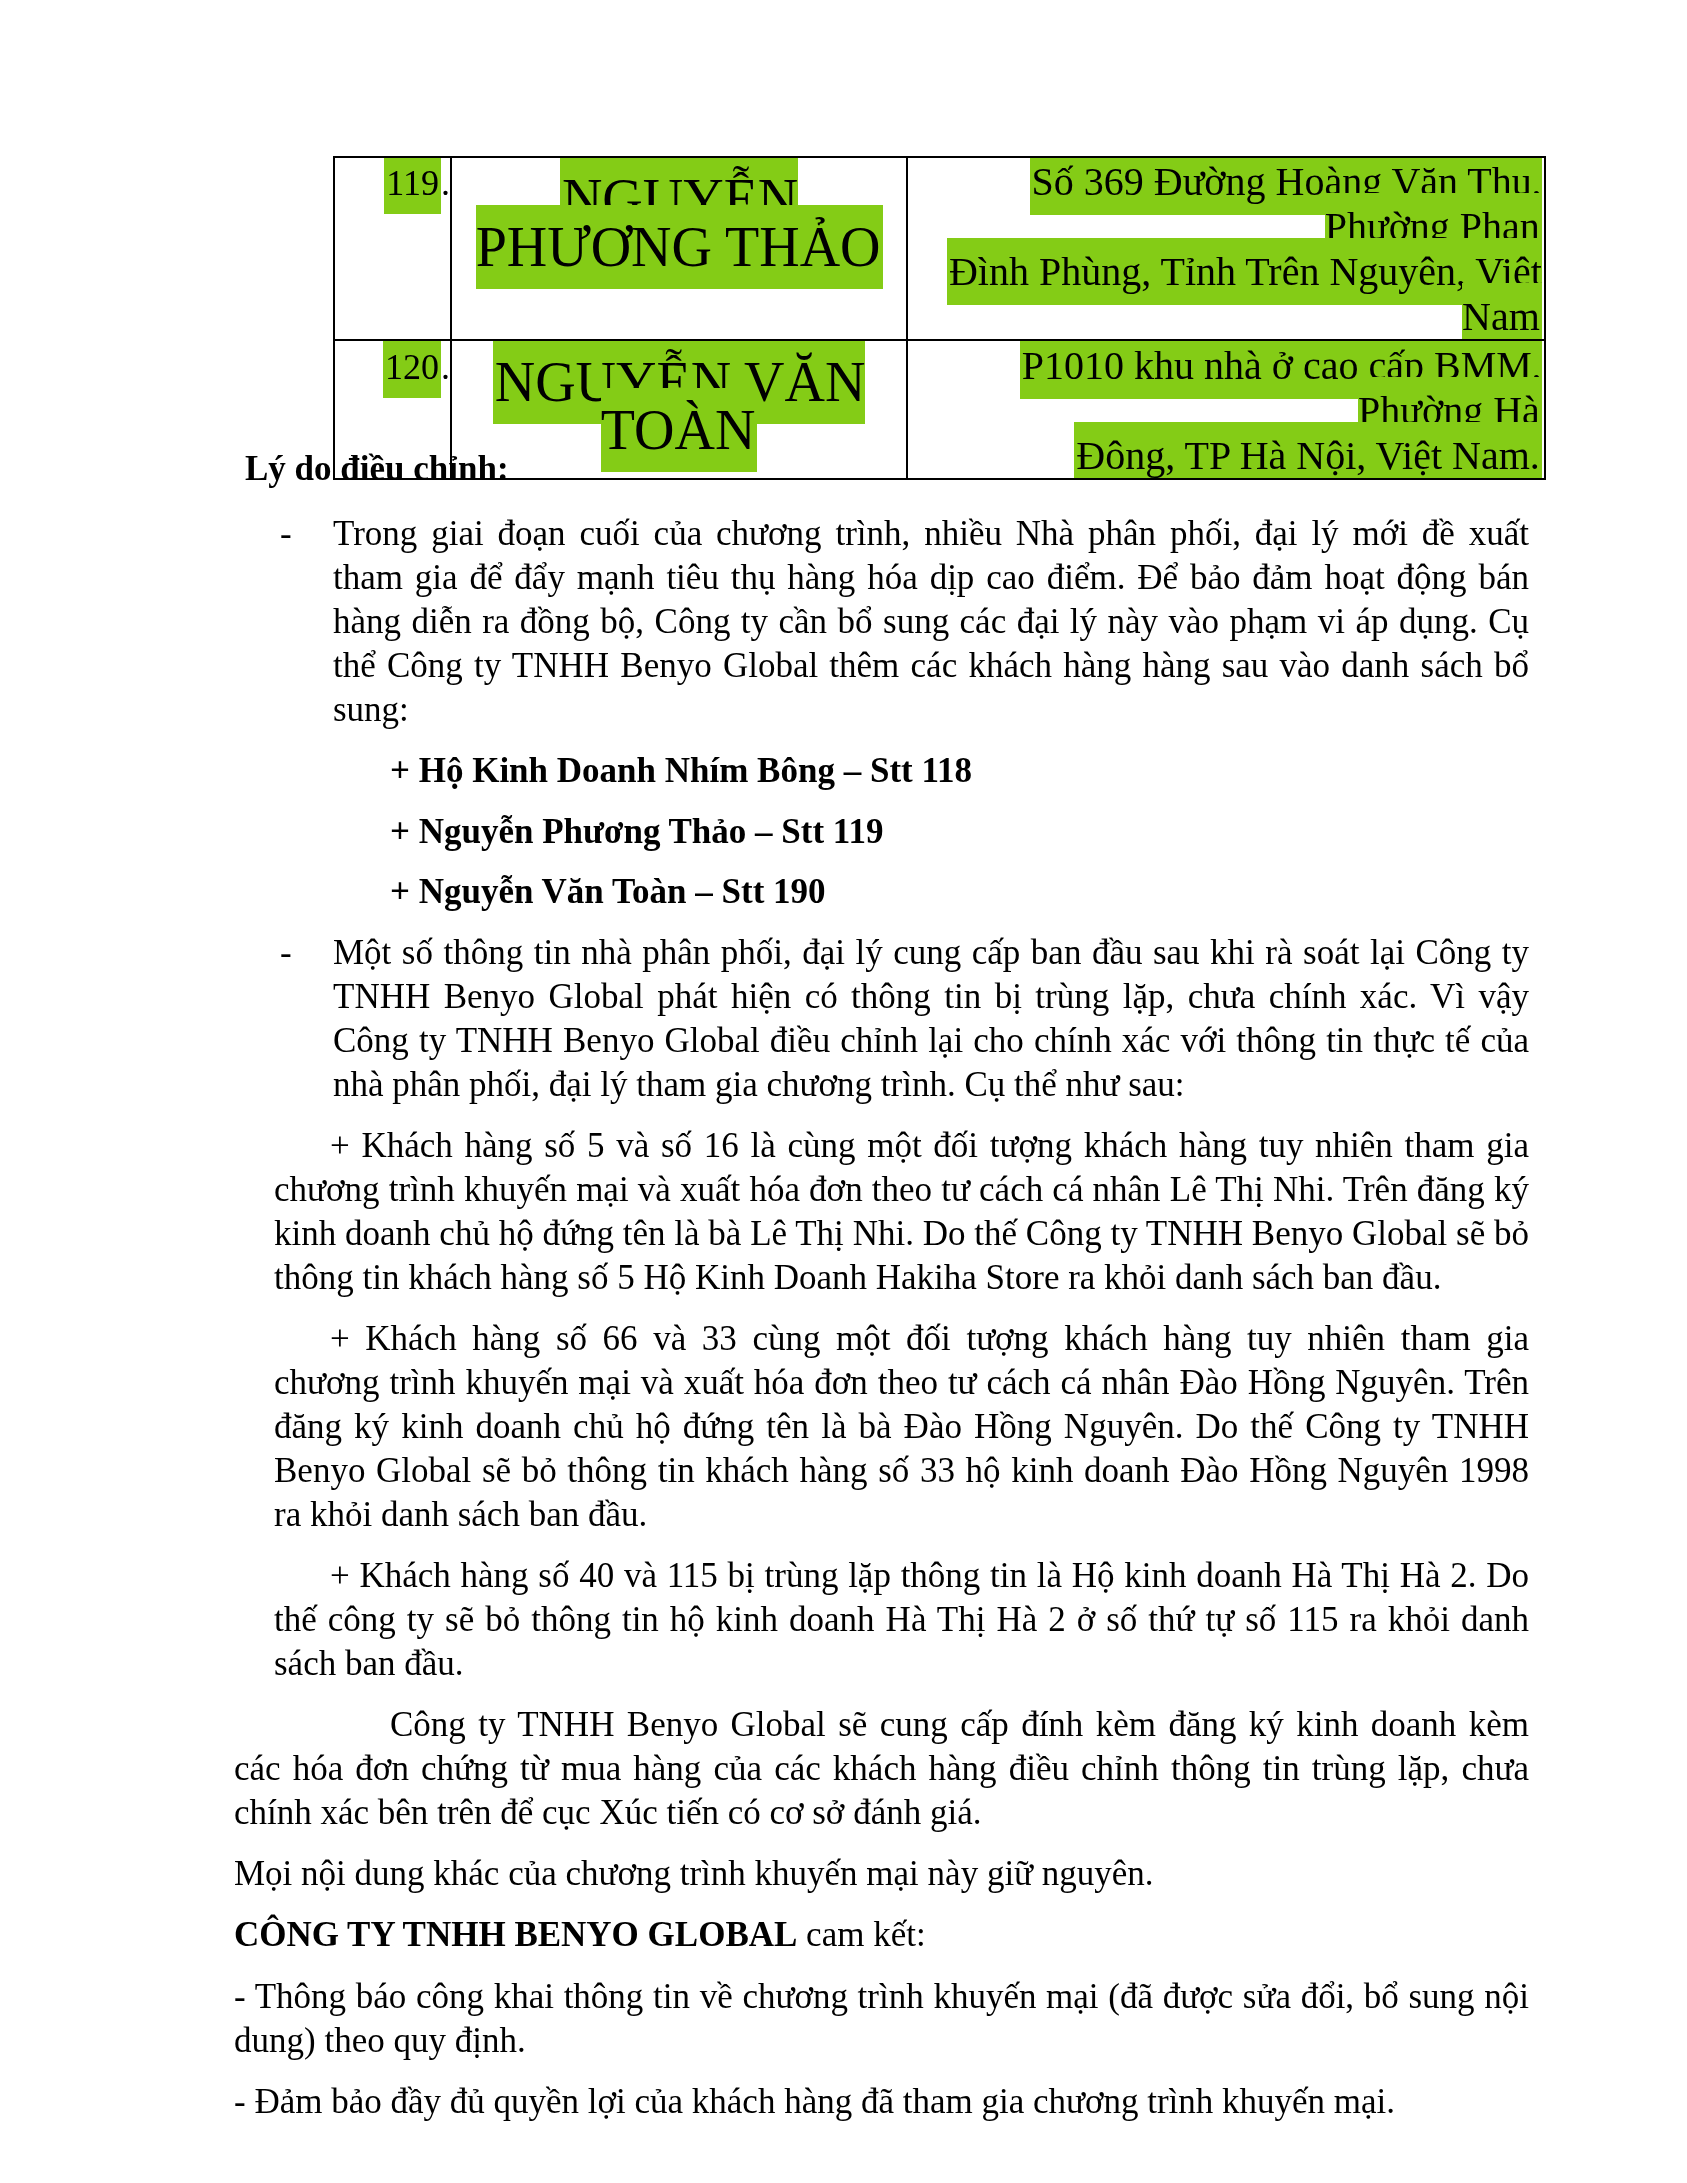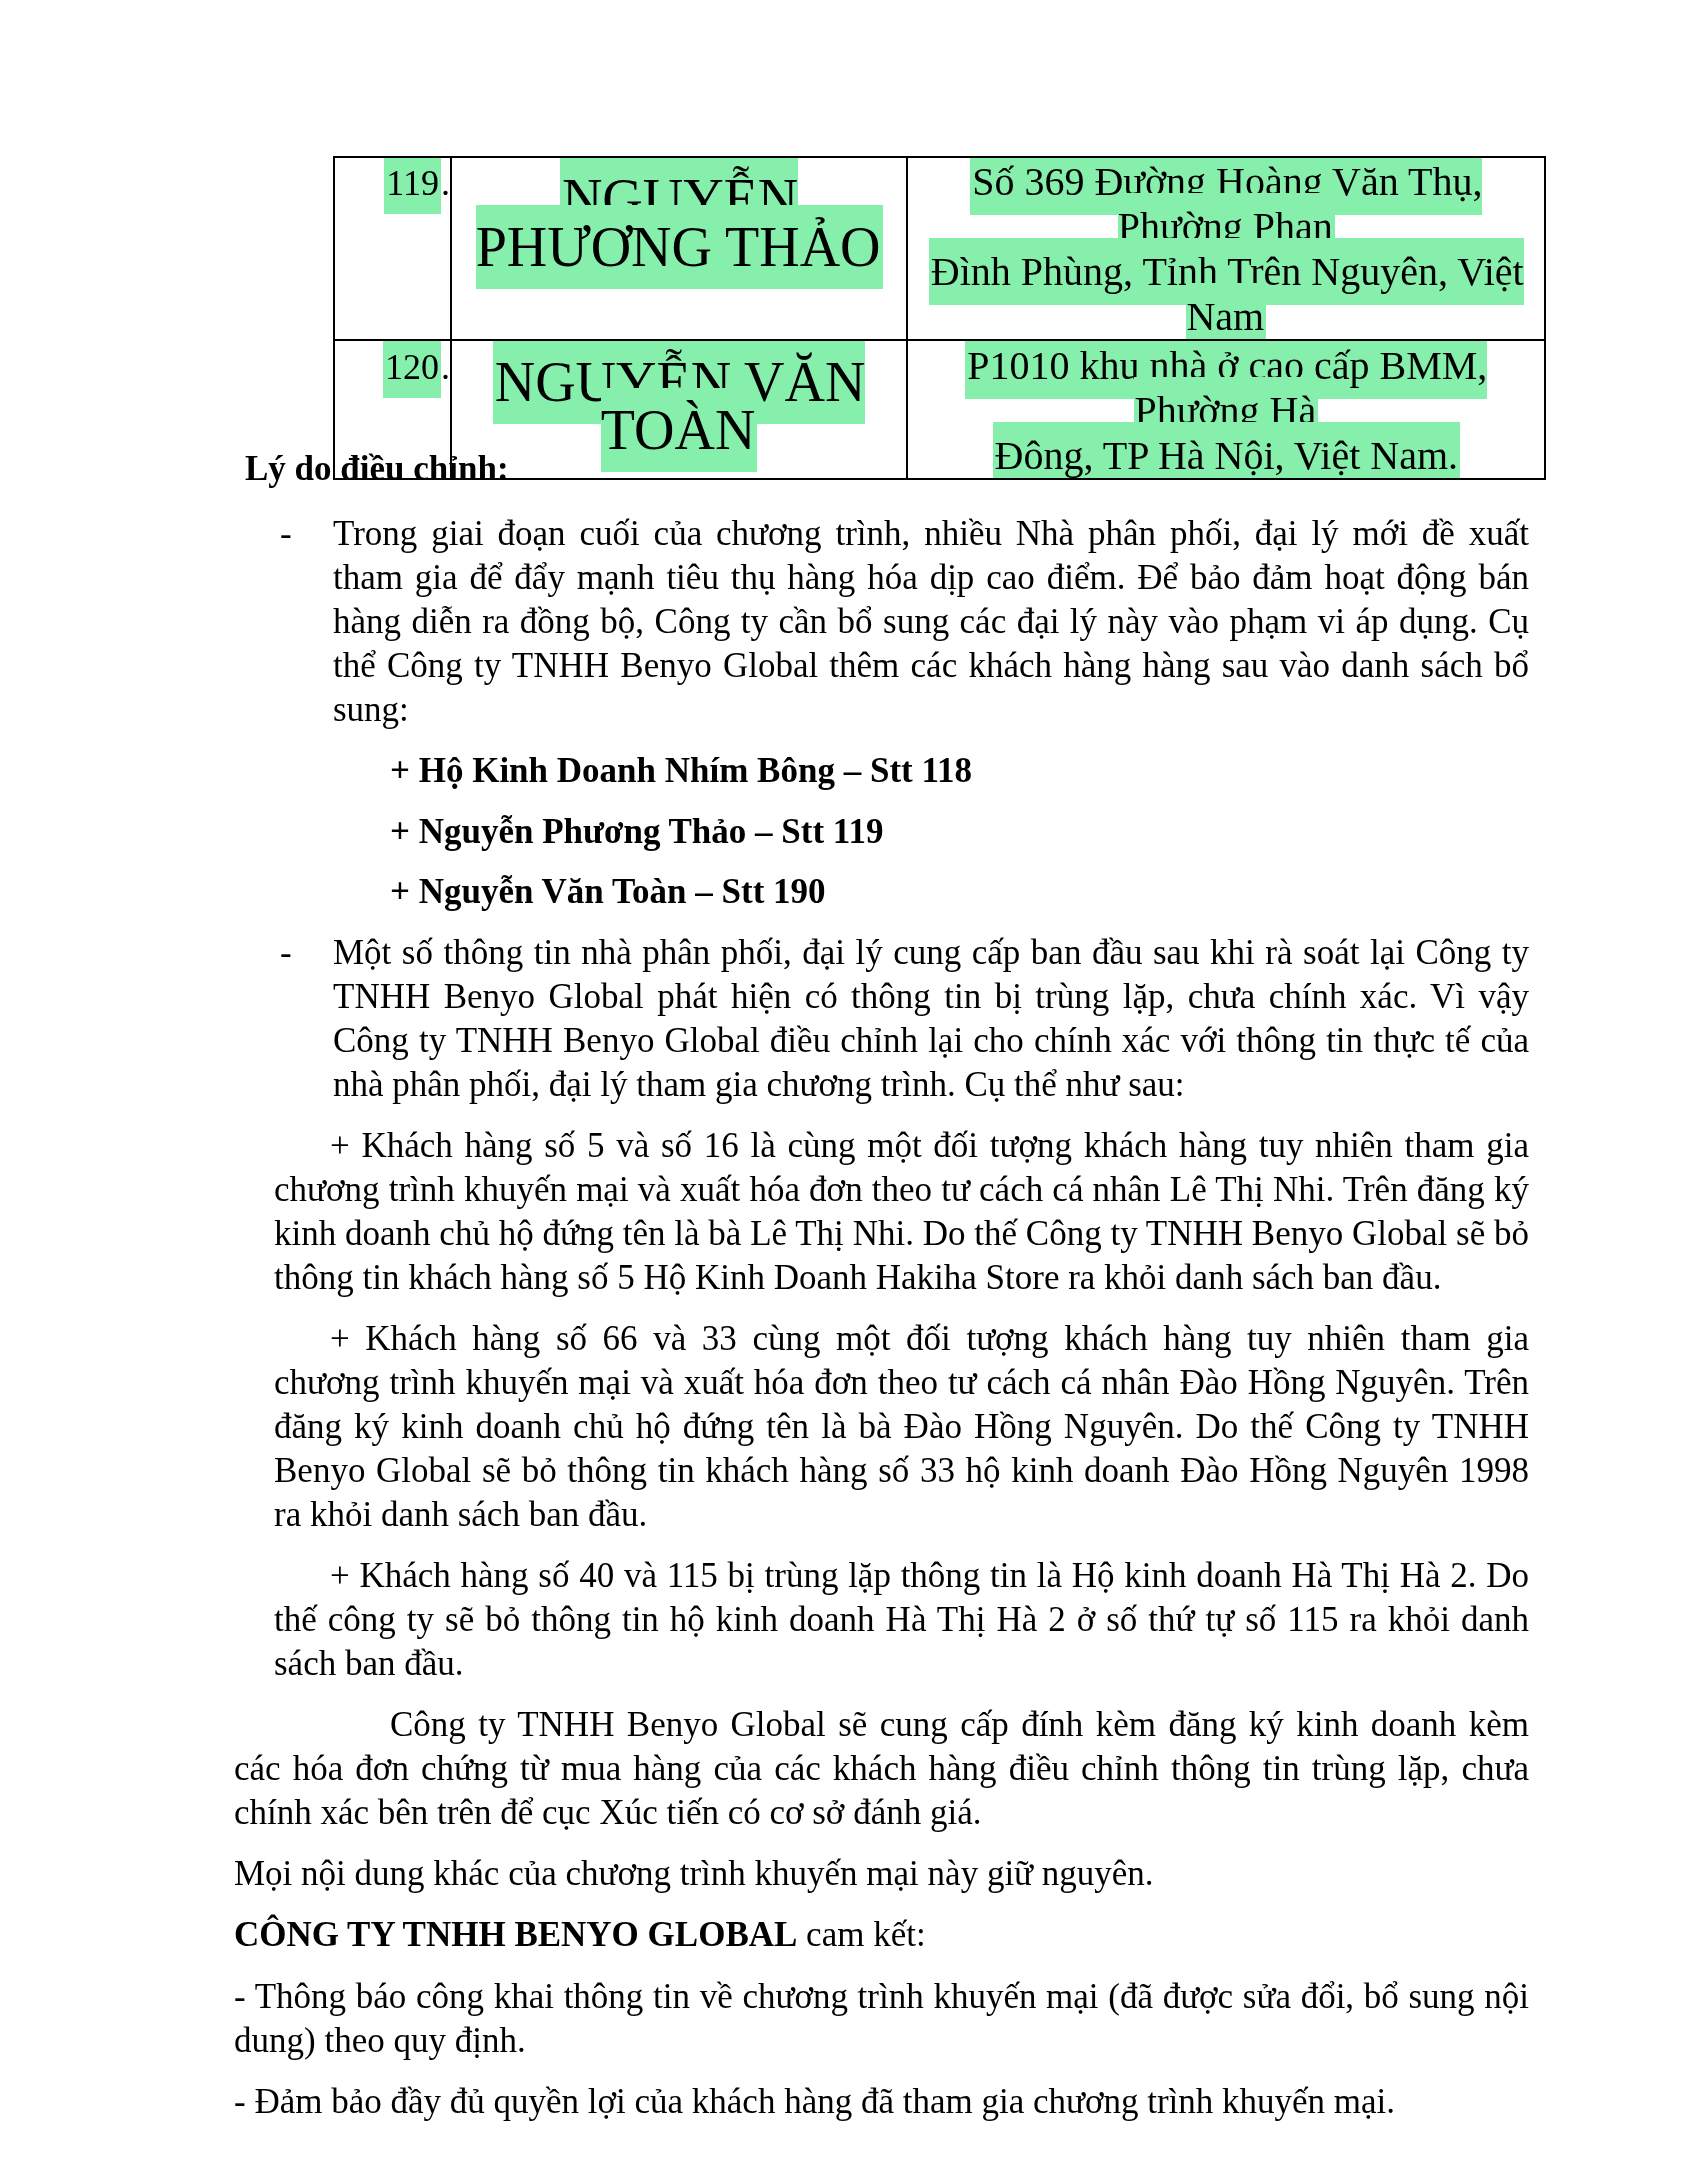--- a/index.html
+++ b/index.html
@@ -14,22 +14,22 @@
 
   
   table.cust {
     position:absolute; left:333px; top:156px;
     border-collapse:collapse; table-layout:fixed;
   }
   table.cust td { border:2px solid #000; vertical-align:top; overflow:hidden; }
   table.cust tr { height:109px; }
   td.c-stt  { width:115px; text-align:right; font-size:36px; line-height:41px; padding:5.3px 0 0 0; }
   td.c-name { width:449px; text-align:center; font-size:56px; line-height:48px; padding:17px 2.6px 0 2.6px; }
-  td.c-addr { width:631px; text-align:center; font-size:40px; line-height:45px; padding:1.3px 2.6px 0 2.6px; }
-  .hl { background:#86efac; padding:11px 2px; }
+  td.c-addr { width:631px; text-align:right; font-size:40px; line-height:45px; padding:1.3px 2.6px 0 2.6px; }
+  .hl { background:#84cc16; padding:11px 2px; }
   .addr-line { display:block; }
 
   
   .bodytext {
     position:absolute; left:234px; top:447px; width:1295px;
     font-size:35px; line-height:44px;
   }
   .bodytext p { margin:0 0 17px 0; text-align:justify; }
   h2.sec-heading { font-size:35px; line-height:44px; font-weight:bold; margin:0 0 21px 11px; }
 

